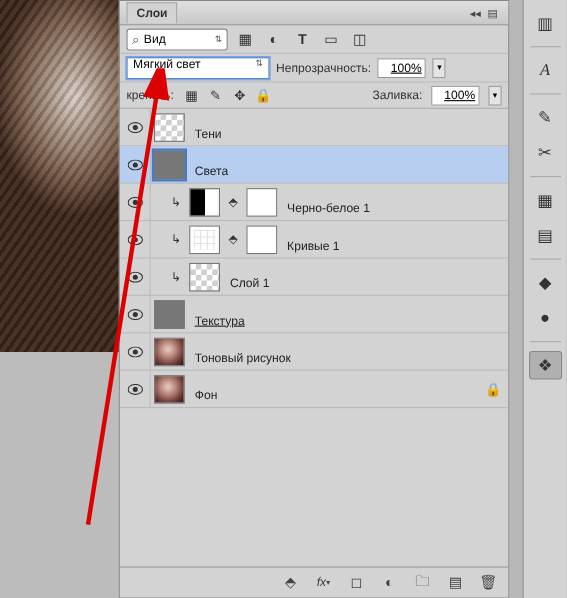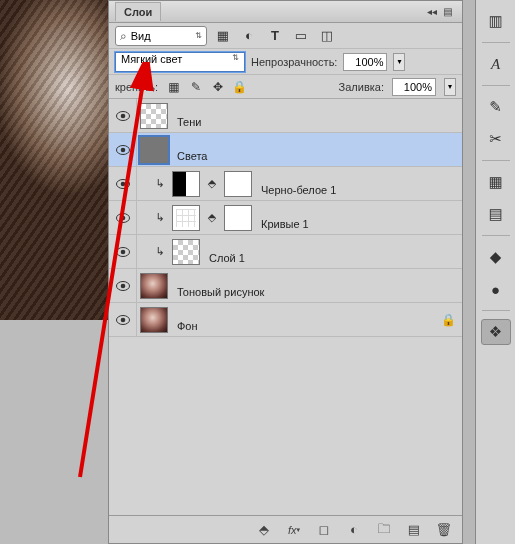--- a/index.html
+++ b/index.html
@@ -22,21 +22,21 @@
 .hdr-icon { width: 16px; height: 12px; display: inline-flex; align-items: center; justify-content: center; color: #444; font-size: 10px; cursor: pointer; }
 
 .toolbar1 { height: 26px; display: flex; align-items: center; padding: 3px 6px; gap: 6px; border-bottom: 1px solid #bbb; }
 .filter-box { width: 92px; height: 20px; background: #fff; border: 1px solid #888; border-radius: 3px; display: flex; align-items: center; padding: 0 4px; gap: 4px; }
 .filter-box .mag { color: #555; font-size: 12px; }
 .tb-icon { width: 20px; height: 20px; display: inline-flex; align-items: center; justify-content: center; color: #333; font-size: 13px; cursor: pointer; }
 
 .toolbar2 { height: 26px; display: flex; align-items: center; padding: 3px 6px; gap: 6px; border-bottom: 1px solid #bbb; }
 .blend-select { flex: 0 0 130px; height: 20px; background: #fff; border: 1px solid #4a7abf; box-shadow: 0 0 0 1px #6aa0e8; display: flex; justify-content: space-between; padding: 0 5px; cursor: pointer; }
 .lbl { color: #333; }
-.pct-box { width: 44px; height: 18px; background: #fff; border: 1px solid #999; display: flex; align-items: center; justify-content: flex-end; padding: 0 3px; }
+.pct-box { width: 44px; height: 18px; background: #fff; border: 1px solid #999; display: flex; align-items: center; justify-content: flex-end; padding: 0 3px; text-decoration: underline; }
 .pct-dd { width: 12px; height: 18px; background: #e4e4e4; border: 1px solid #999; display: flex; align-items: center; justify-content: center; font-size: 8px; cursor: pointer; }
 
 .toolbar3 { height: 24px; display: flex; align-items: center; padding: 3px 6px; gap: 8px; border-bottom: 1px solid #aaa; }
 .lock-icons { display: flex; gap: 6px; align-items: center; }
 .lock-ic { width: 16px; height: 16px; display: inline-flex; align-items: center; justify-content: center; font-size: 12px; color: #333; }
 
 .layers { flex: 1; overflow: auto; background: #d3d3d3; }
 .layer { display: flex; align-items: center; height: 34px; border-bottom: 1px solid #bbb; padding-right: 6px; }
 .layer.sel { background: #b7cef0; }
 .vis-col { width: 28px; display: flex; align-items: center; justify-content: center; border-right: 1px solid #bbb; height: 100%; cursor: pointer; }
@@ -196,20 +196,30 @@
         <div class="thumb checker"></div>
         <span class="layer-name">Слой 1</span>
       </div>
       <div class="layer">
         <div class="vis-col">
           <svg class="eye" viewBox="0 0 14 10">
             <ellipse cx="7" cy="5" rx="6.5" ry="4.5" fill="none" stroke="#333" stroke-width="1"></ellipse>
             <circle cx="7" cy="5" r="2.3" fill="#333"></circle>
           </svg>
         </div>
+        <div class="thumb gray"></div>
+        <span class="layer-name u">Текстура</span>
+      </div>
+      <div class="layer">
+        <div class="vis-col">
+          <svg class="eye" viewBox="0 0 14 10">
+            <ellipse cx="7" cy="5" rx="6.5" ry="4.5" fill="none" stroke="#333" stroke-width="1"></ellipse>
+            <circle cx="7" cy="5" r="2.3" fill="#333"></circle>
+          </svg>
+        </div>
         <div class="thumb photo1"></div>
         <span class="layer-name">Тоновый рисунок</span>
       </div>
       <div class="layer">
         <div class="vis-col">
           <svg class="eye" viewBox="0 0 14 10">
             <ellipse cx="7" cy="5" rx="6.5" ry="4.5" fill="none" stroke="#333" stroke-width="1"></ellipse>
             <circle cx="7" cy="5" r="2.3" fill="#333"></circle>
           </svg>
         </div>

